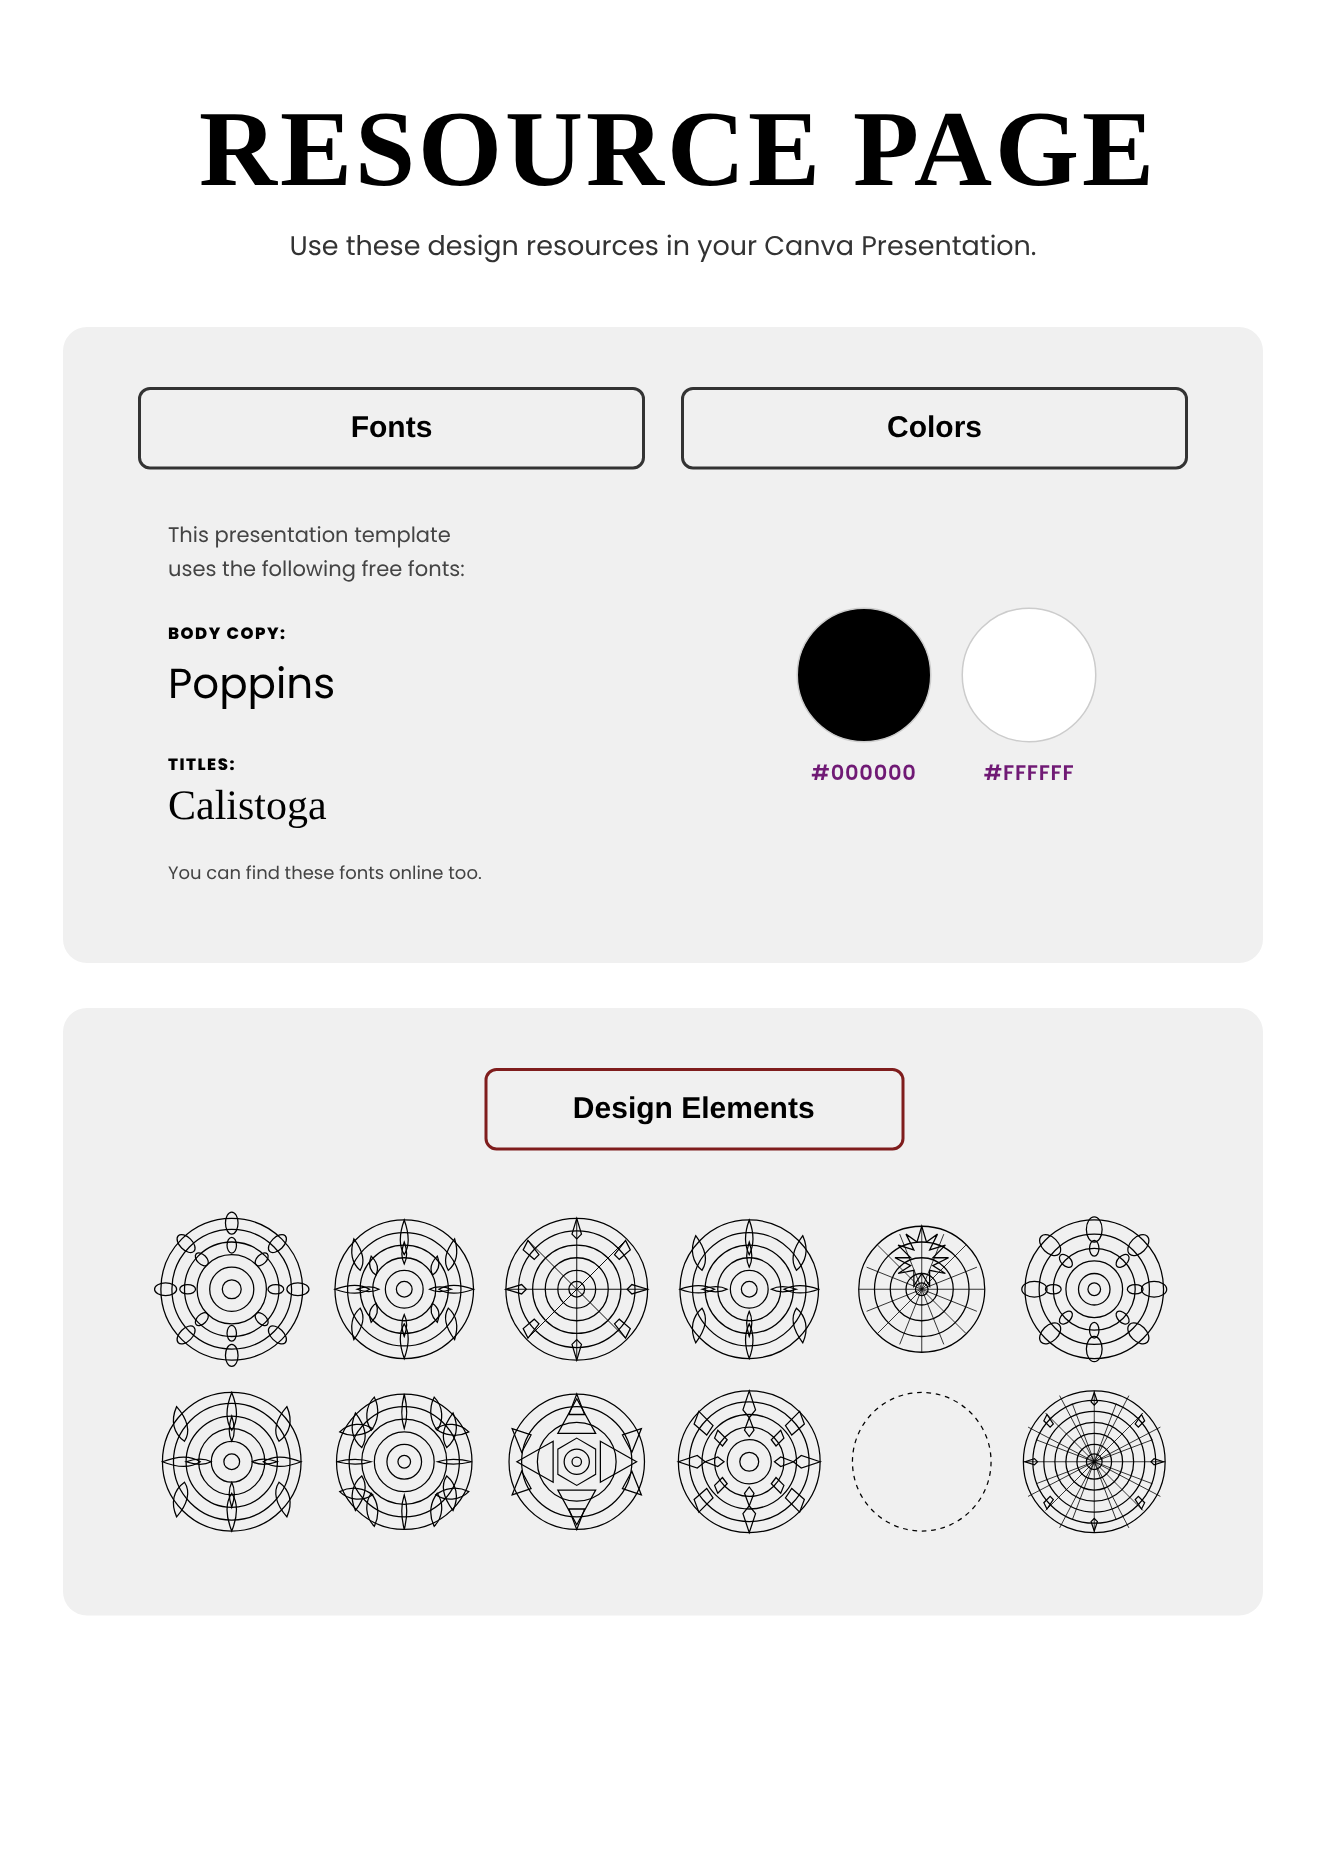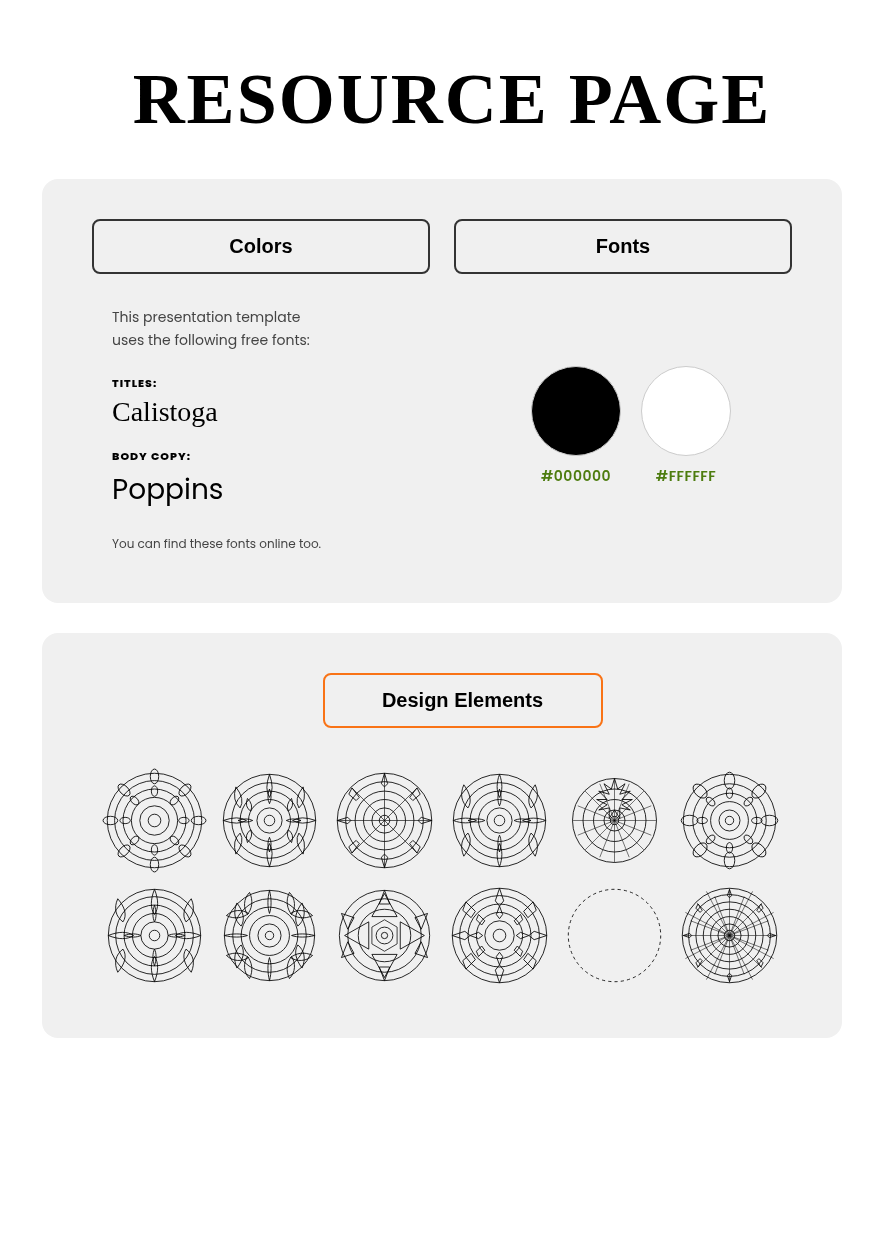--- a/index.html
+++ b/index.html
@@ -136,37 +136,37 @@
     .swatch-circle {
       width: 90px;
       height: 90px;
       border-radius: 50%;
       border: 1px solid #cccccc;
     }
 
     .swatch-label {
       font-size: 14px;
       font-weight: 600;
-      color: #4d7c0f;
+      color: #701a75;
       letter-spacing: 0.5px;
     }
 
     .design-elements-section {
       width: 100%;
       max-width: 800px;
     }
 
     .design-elements-header {
       display: flex;
       justify-content: center;
       margin-bottom: 40px;
     }
 
     .design-elements-btn {
-      border: 2px solid #f97316;
+      border: 2px solid #7f1d1d;
       border-radius: 8px;
       padding: 14px 40px;
       background: transparent;
       font-size: 20px;
       font-weight: 700;
       text-align: center;
       cursor: pointer;
       min-width: 280px;
       margin-left: 41px;
     }
@@ -195,44 +195,45 @@
       stroke: #000000;
       fill: none;
       stroke-width: 0.8;
     }
   </style>
 </head>
 <body>
 
 <div class="page-header">
   <h1 class="page-title">RESOURCE PAGE</h1>
+  <p class="page-subtitle">Use these design resources in your Canva Presentation.</p>
 </div>
 
 <div class="section-card">
   <div class="section-top">
+    <button class="section-label-btn">Fonts</button>
     <button class="section-label-btn">Colors</button>
-    <button class="section-label-btn">Fonts</button>
   </div>
 
   <div class="fonts-content">
 
     <div class="fonts-left">
       <p class="fonts-description">
         <span>This presentation template</span><br>
         <span>uses the following free fonts:</span>
       </p>
 
       <div>
+        <div class="font-label">BODY COPY:</div>
+        <div class="font-name-body">Poppins</div>
+      </div>
+
+      <div>
         <div class="font-label">TITLES:</div>
         <div class="font-name-title">Calistoga</div>
-      </div>
-
-      <div>
-        <div class="font-label">BODY COPY:</div>
-        <div class="font-name-body">Poppins</div>
       </div>
 
       <p class="fonts-find-text">You can find these fonts online too.</p>
     </div>
 
     <div class="colors-right">
       <div class="color-swatches">
         <div class="swatch-item">
           <div class="swatch-circle" style="background-color: #000000;"></div>
           <span class="swatch-label">#000000</span>

